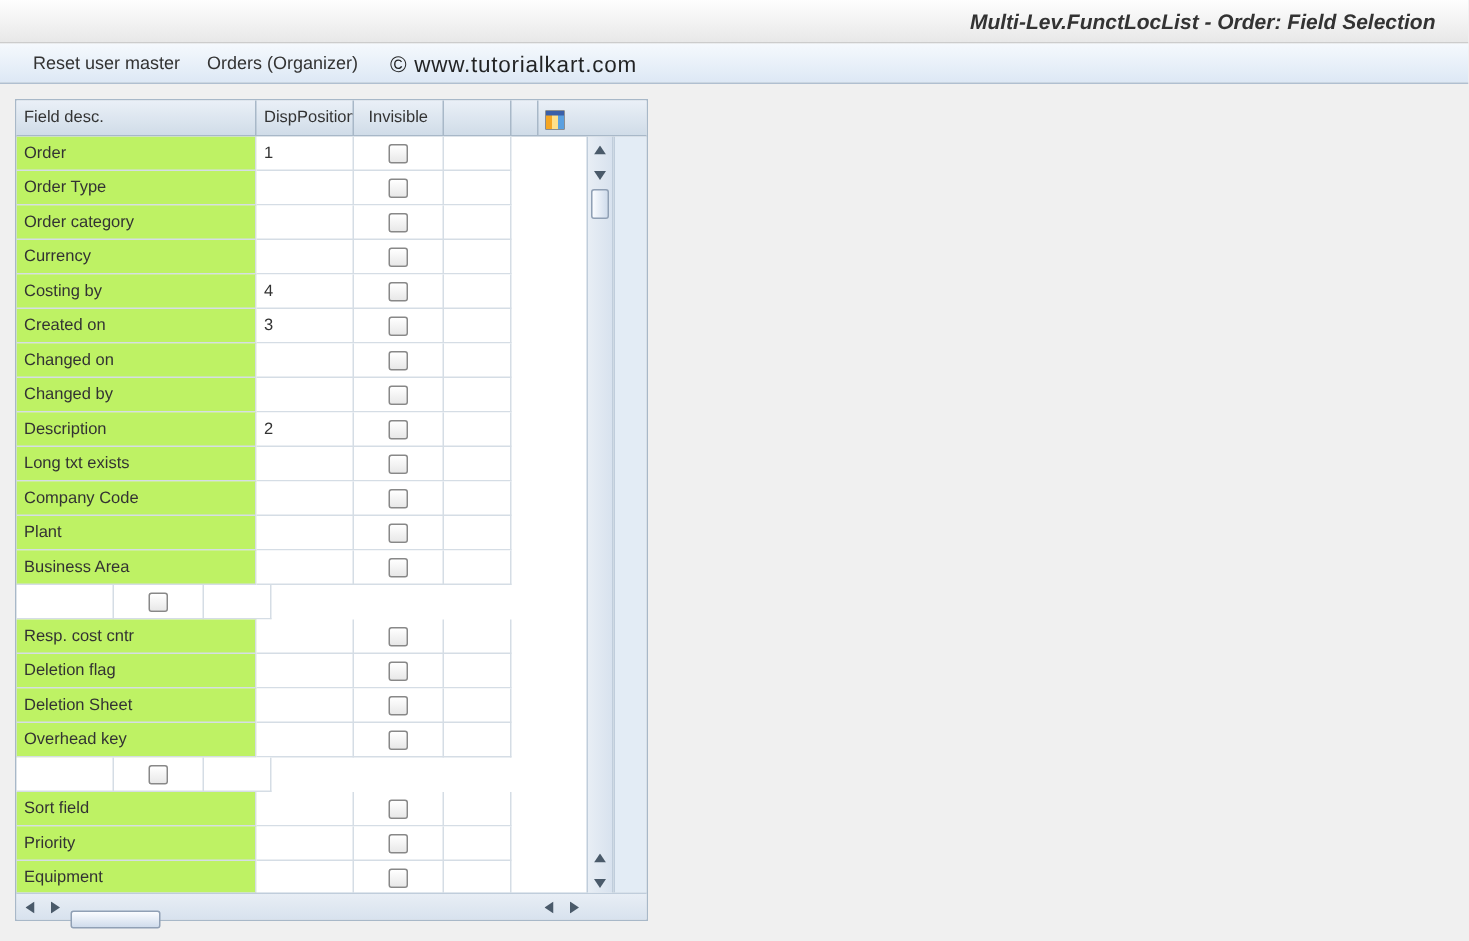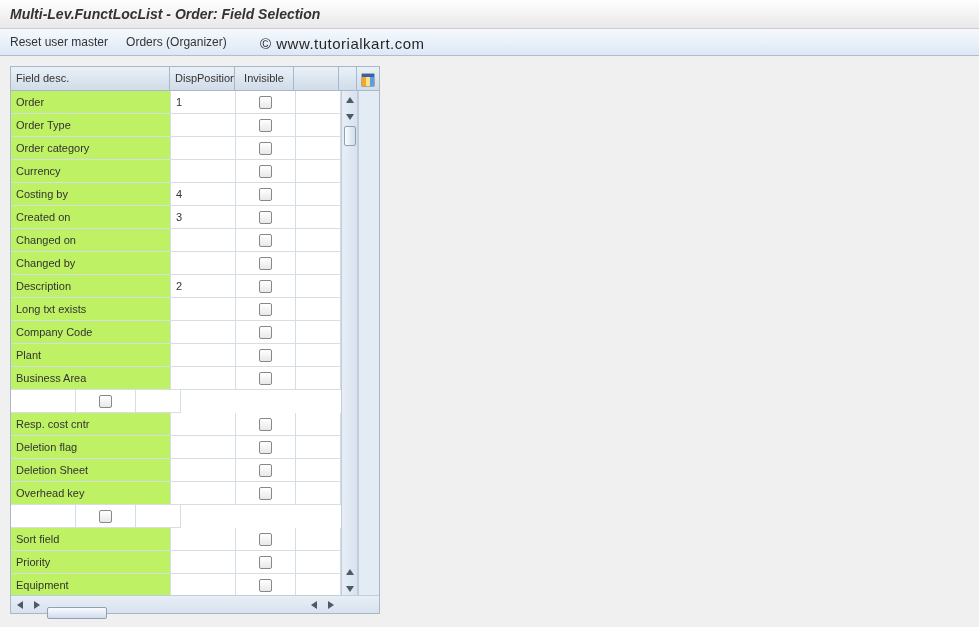--- a/index.html
+++ b/index.html
@@ -9,30 +9,31 @@
       background: #f0f0f0;
       color: #333;
       width: 979px;
       height: 627px;
       overflow: hidden;
       position: relative;
     }
     .page-title-bar {
       background: linear-gradient(to bottom, #fefefe 0%, #e8e8e8 100%);
       border-bottom: 1px solid #ccc;
-      padding: 6px 10px;
+      padding: 6px 22px;
       font-size: 14px;
       font-weight: bold;
       font-style: italic;
       color: #333;
+      text-align: right;
     }
     .toolbar {
       background: linear-gradient(to bottom, #f5f9fd 0%, #dde8f5 100%);
       border-bottom: 1px solid #b0bfd0;
-      padding: 6px 10px;
+      padding: 6px 22px;
       display: flex;
       gap: 18px;
       font-size: 12px;
       color: #333;
     }
     .toolbar-item {
       cursor: pointer;
     }
     .watermark {
       position: absolute;
@@ -42,21 +43,21 @@
       font-size: 15px;
       letter-spacing: 0.5px;
       pointer-events: none;
       opacity: 0.85;
     }
     .content-area {
       padding: 10px;
     }
     .table-wrap {
       border: 1px solid #a8b8c8;
-      width: 370px;
+      width: 422px;
       background: #fff;
       display: flex;
       flex-direction: column;
     }
     .table-head-row, .table-body-row {
       display: flex;
       align-items: stretch;
     }
     .table-head-row {
       background: linear-gradient(to bottom, #eaf0f7 0%, #d0dce8 100%);

